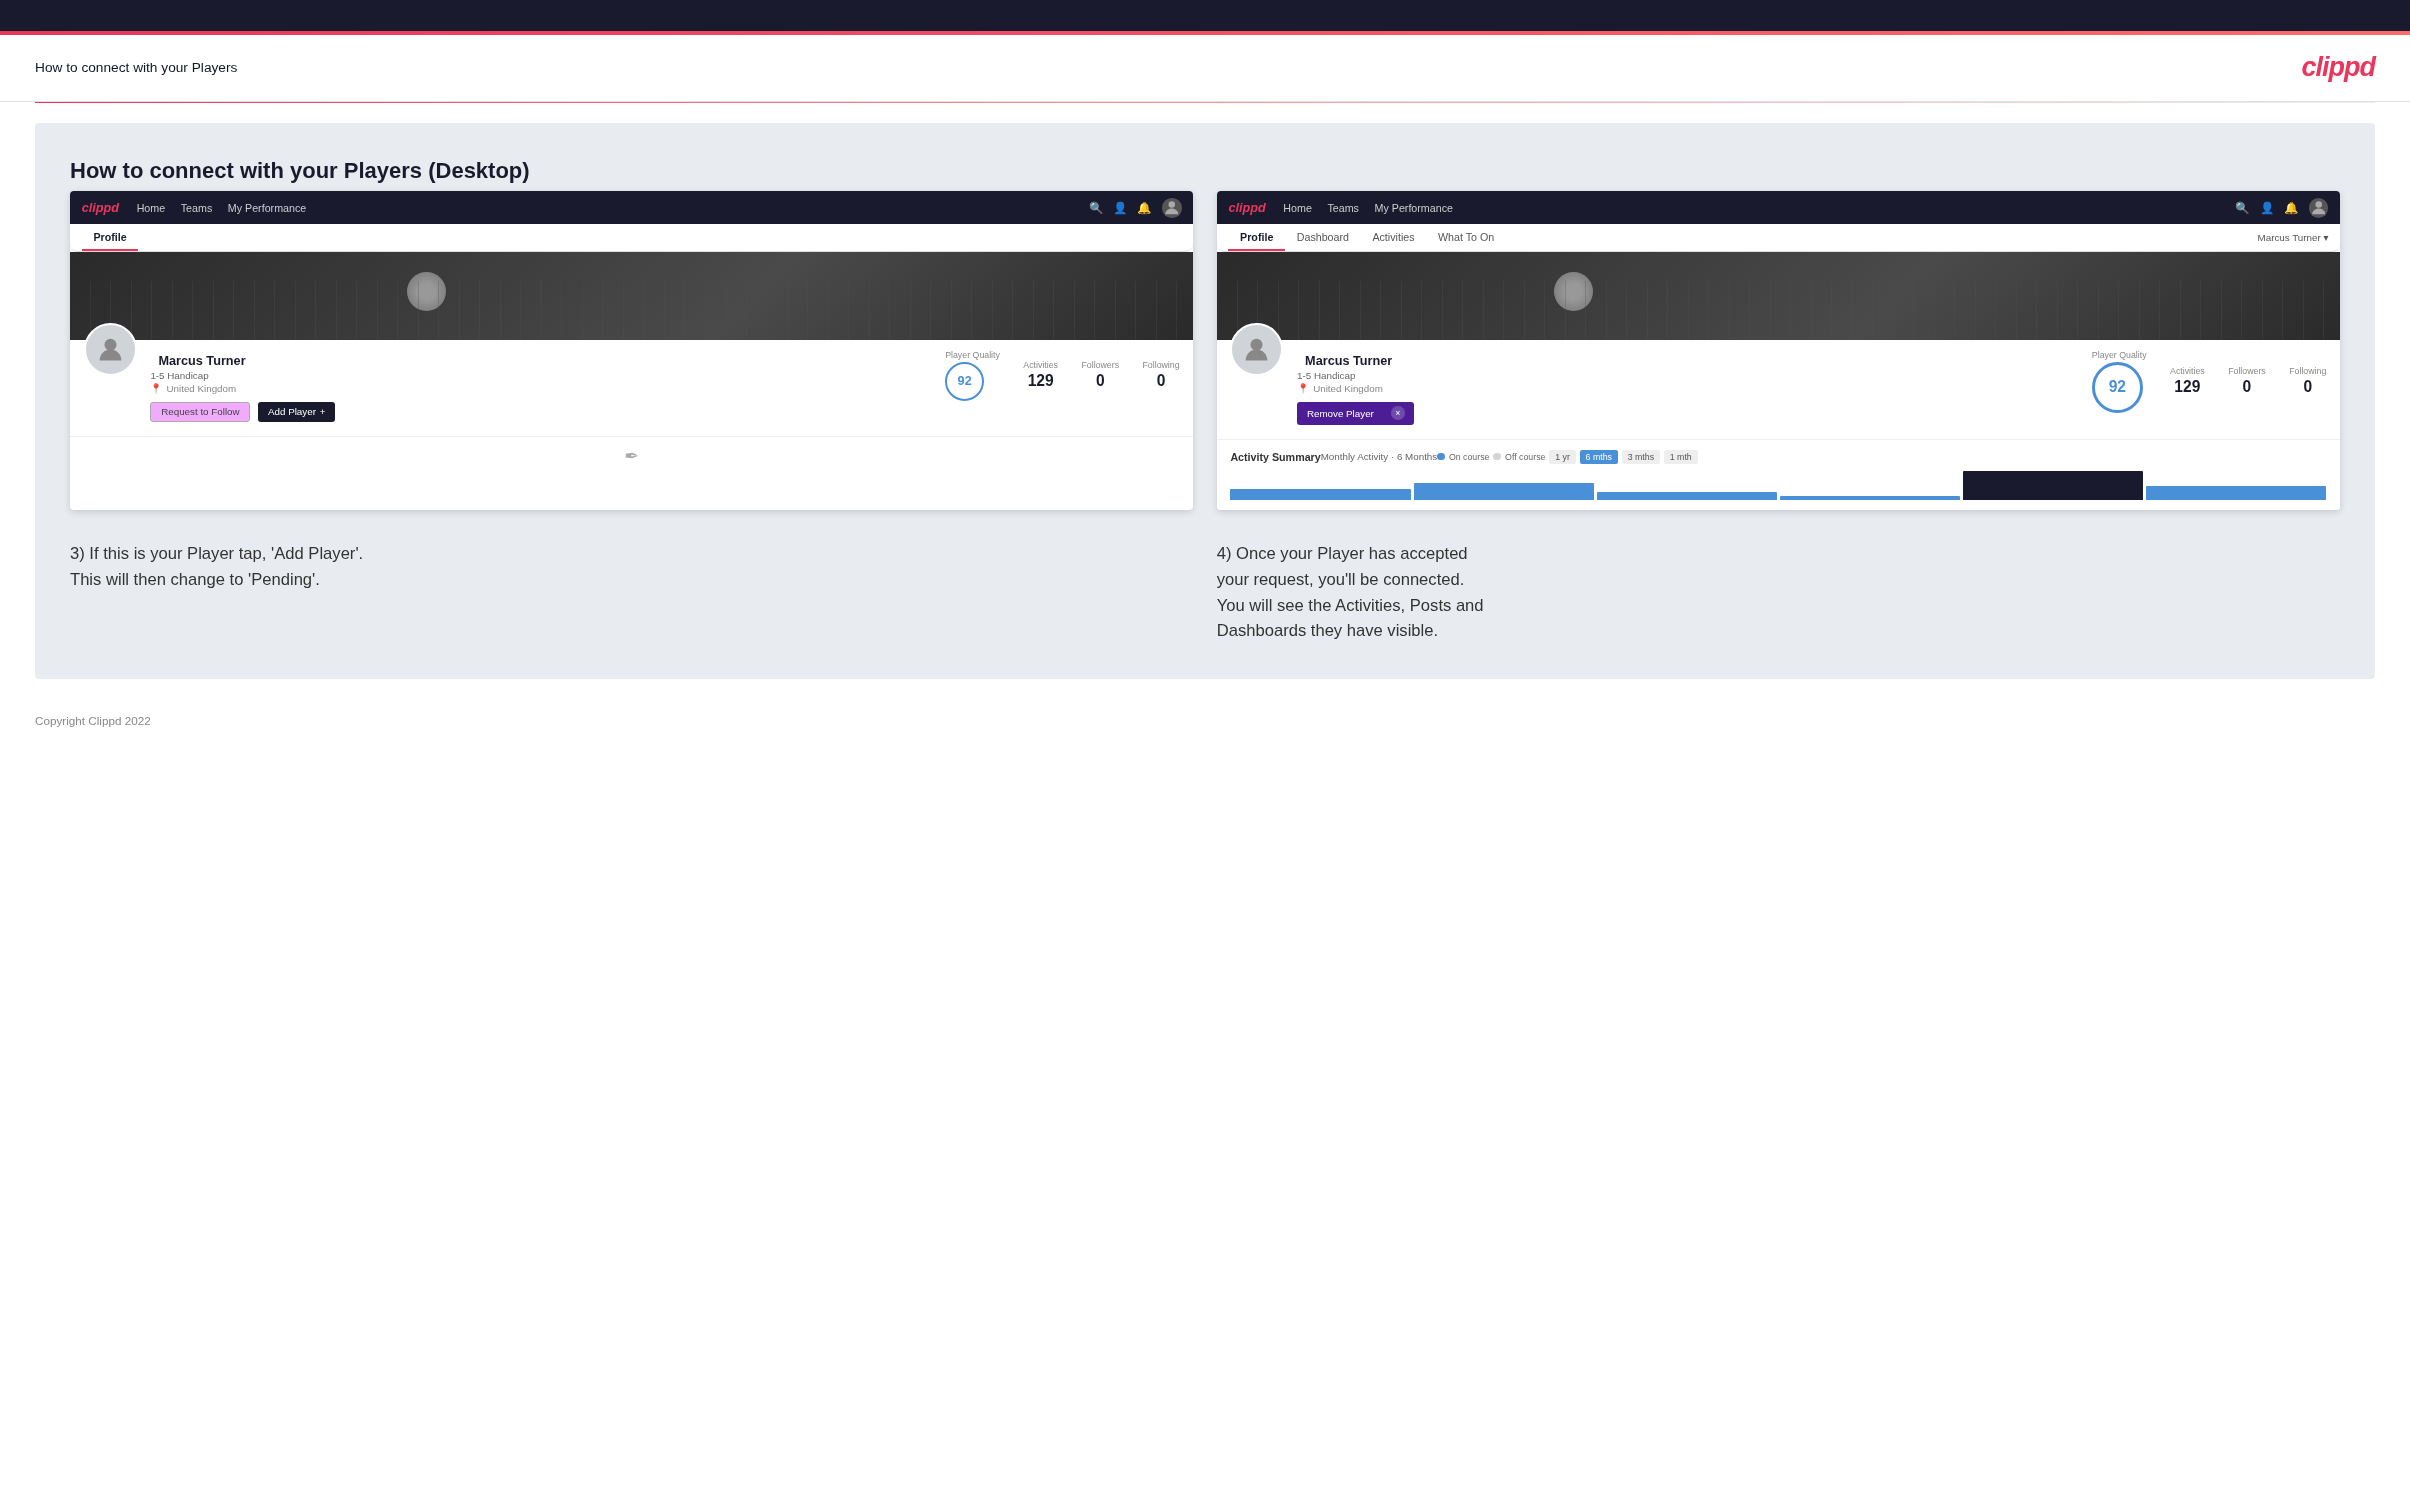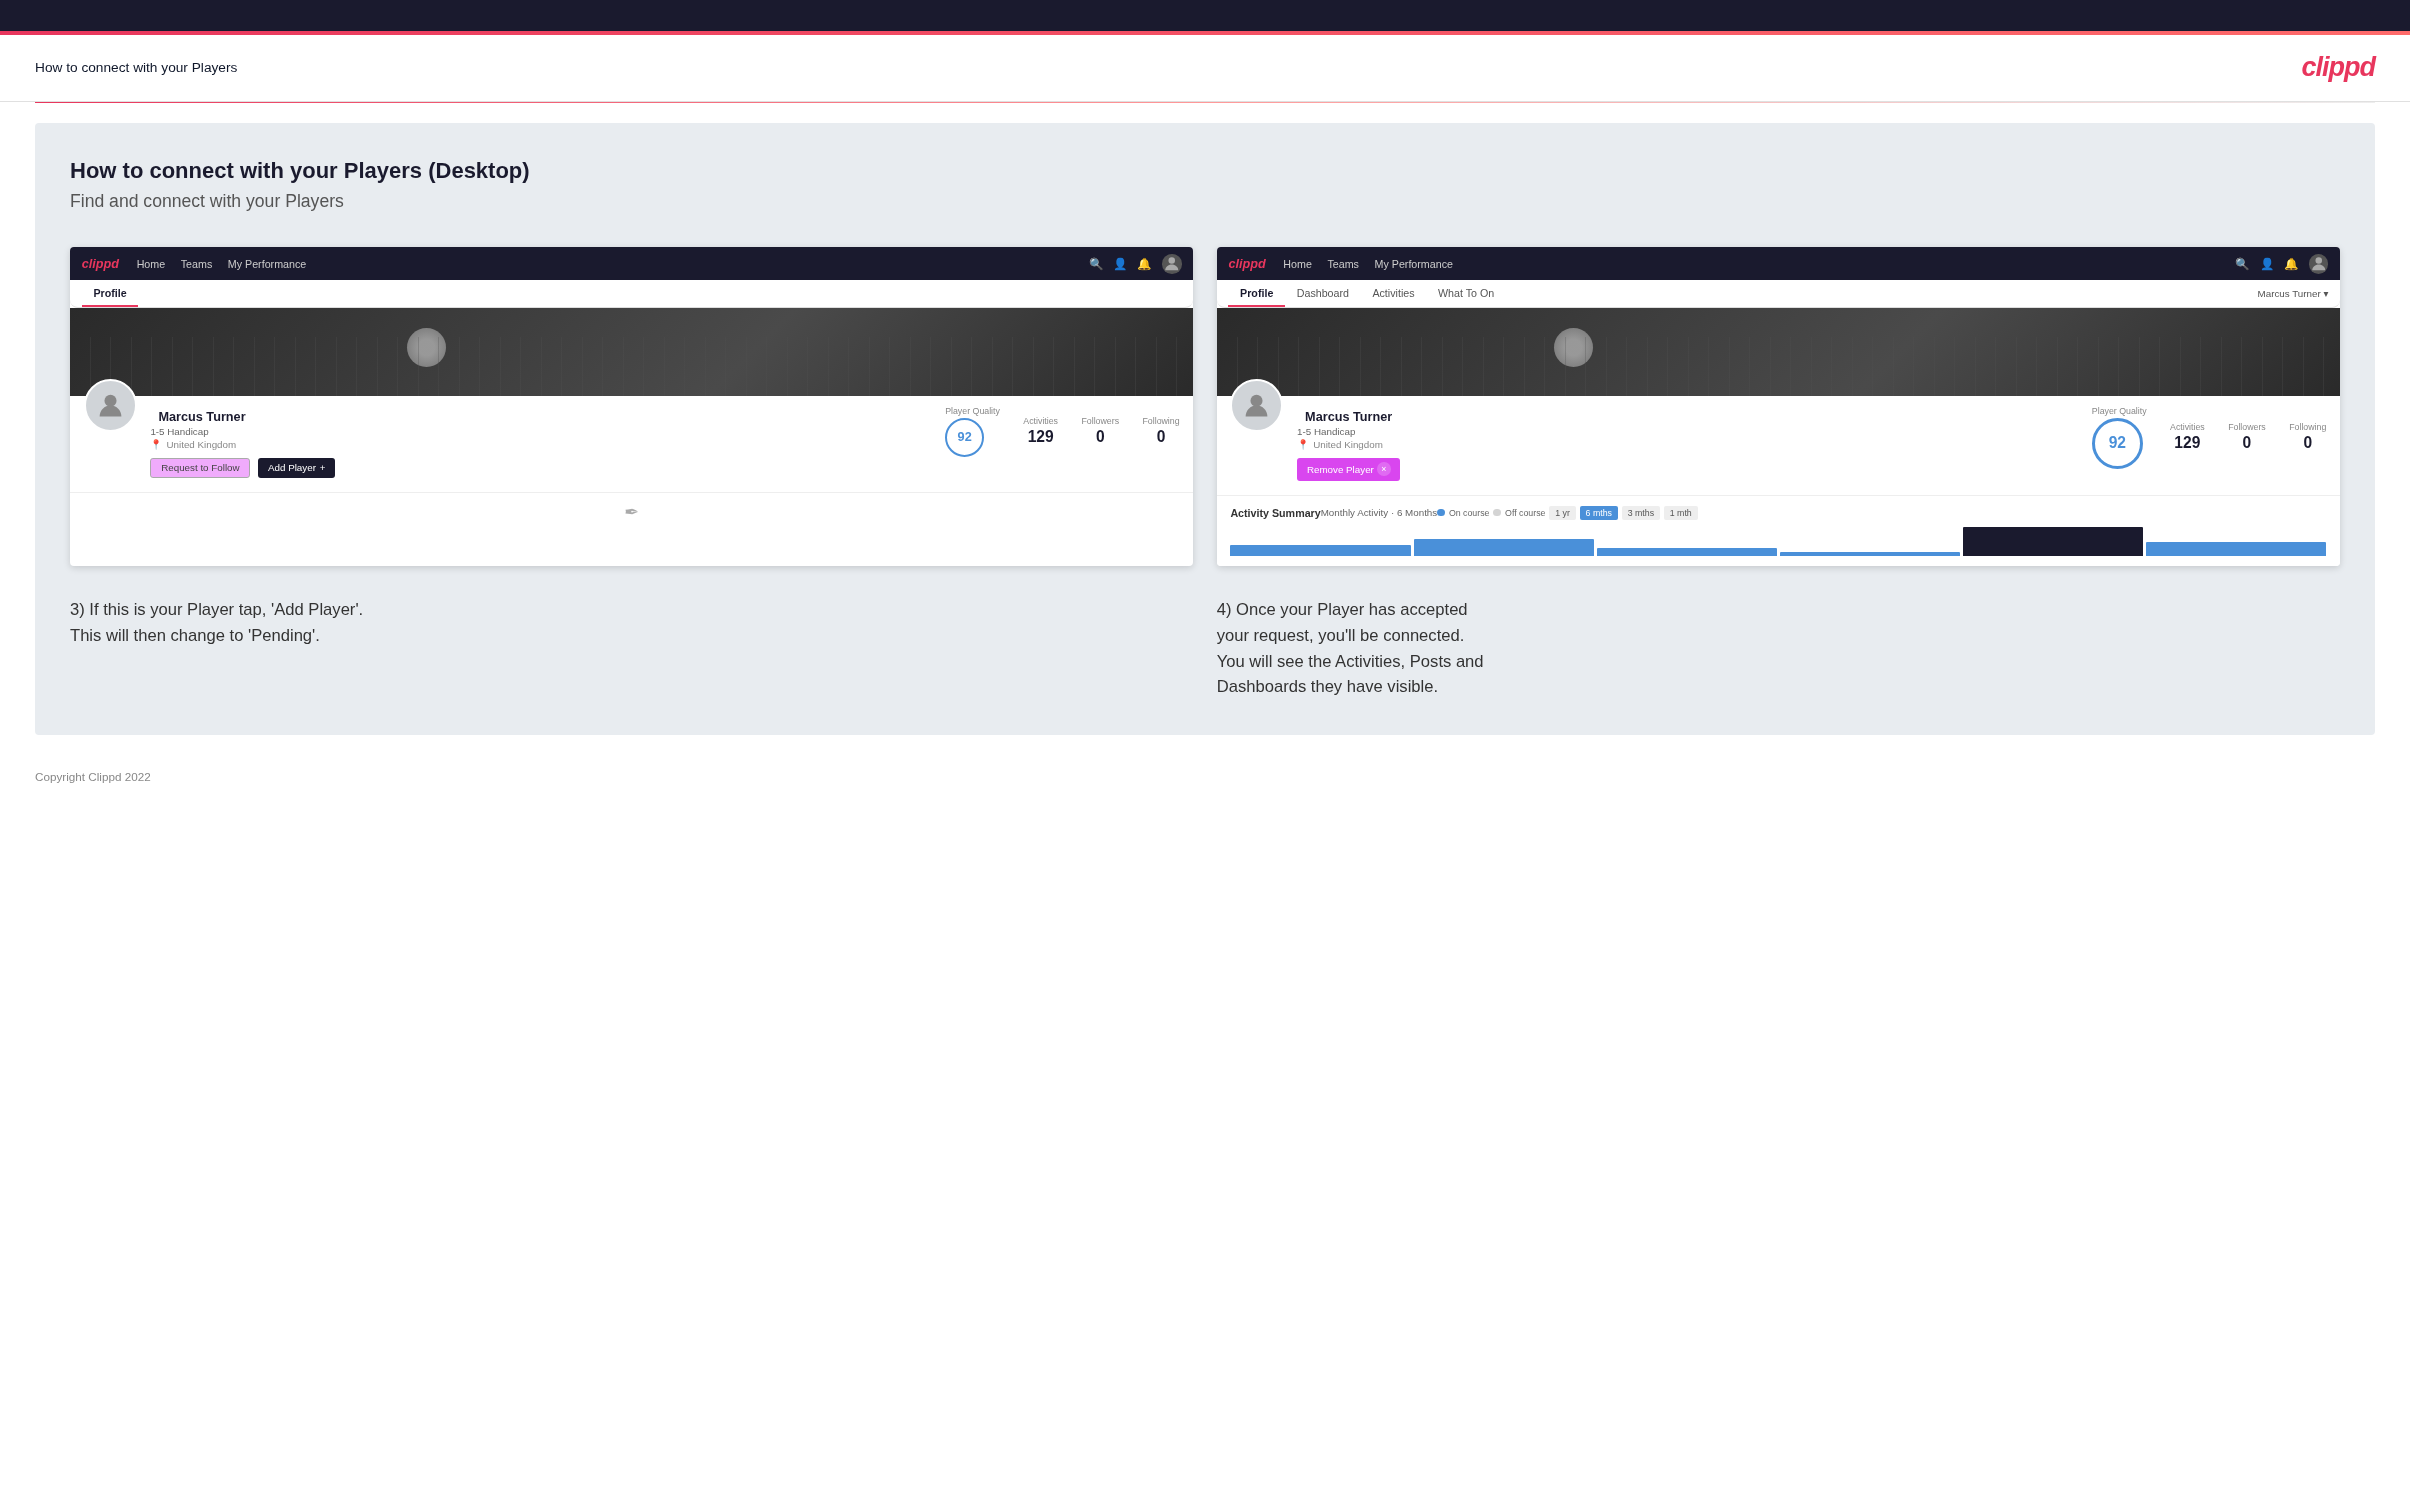--- a/index.html
+++ b/index.html
@@ -245,30 +245,30 @@
       border-radius: 2.9px;
       padding: 3.9px 9.8px;
       font-size: 9.8px;
       color: #fff;
       cursor: pointer;
       display: flex;
       align-items: center;
       gap: 3.9px;
     }
     .btn-remove {
-      background: #d946ef;
+      background: #4c1d95;
       border: none;
       border-radius: 2.9px;
       padding: 4.9px 9.8px;
       font-size: 9.8px;
       color: #fff;
       cursor: pointer;
       display: flex;
       align-items: center;
-      gap: 3px;
+      gap: 17px;
       text-align: right;
     }
     .btn-remove-x {
       background: rgba(255,255,255,0.2);
       border-radius: 50%;
       width: 13.7px;
       height: 13.7px;
       display: flex;
       align-items: center;
       justify-content: center;
@@ -432,21 +432,20 @@
 
 <div class="header">
   <span class="header-title">How to connect with your Players</span>
   <span class="clippd-logo">clippd</span>
 </div>
 
 <div class="header-divider"></div>
 
 <div class="main-content">
   <h1 class="main-title">How to connect with your Players (Desktop)</h1>
-  <p class="main-subtitle">Find and connect with your Players</p>
 
   <div class="screenshots-row">
 
     <div class="screenshot-container">
 
       <div class="app-nav">
         <span class="app-logo">clippd</span>
         <div class="app-nav-links">
           <span class="app-nav-link">Home</span>
           <span class="app-nav-link">Teams</span>

